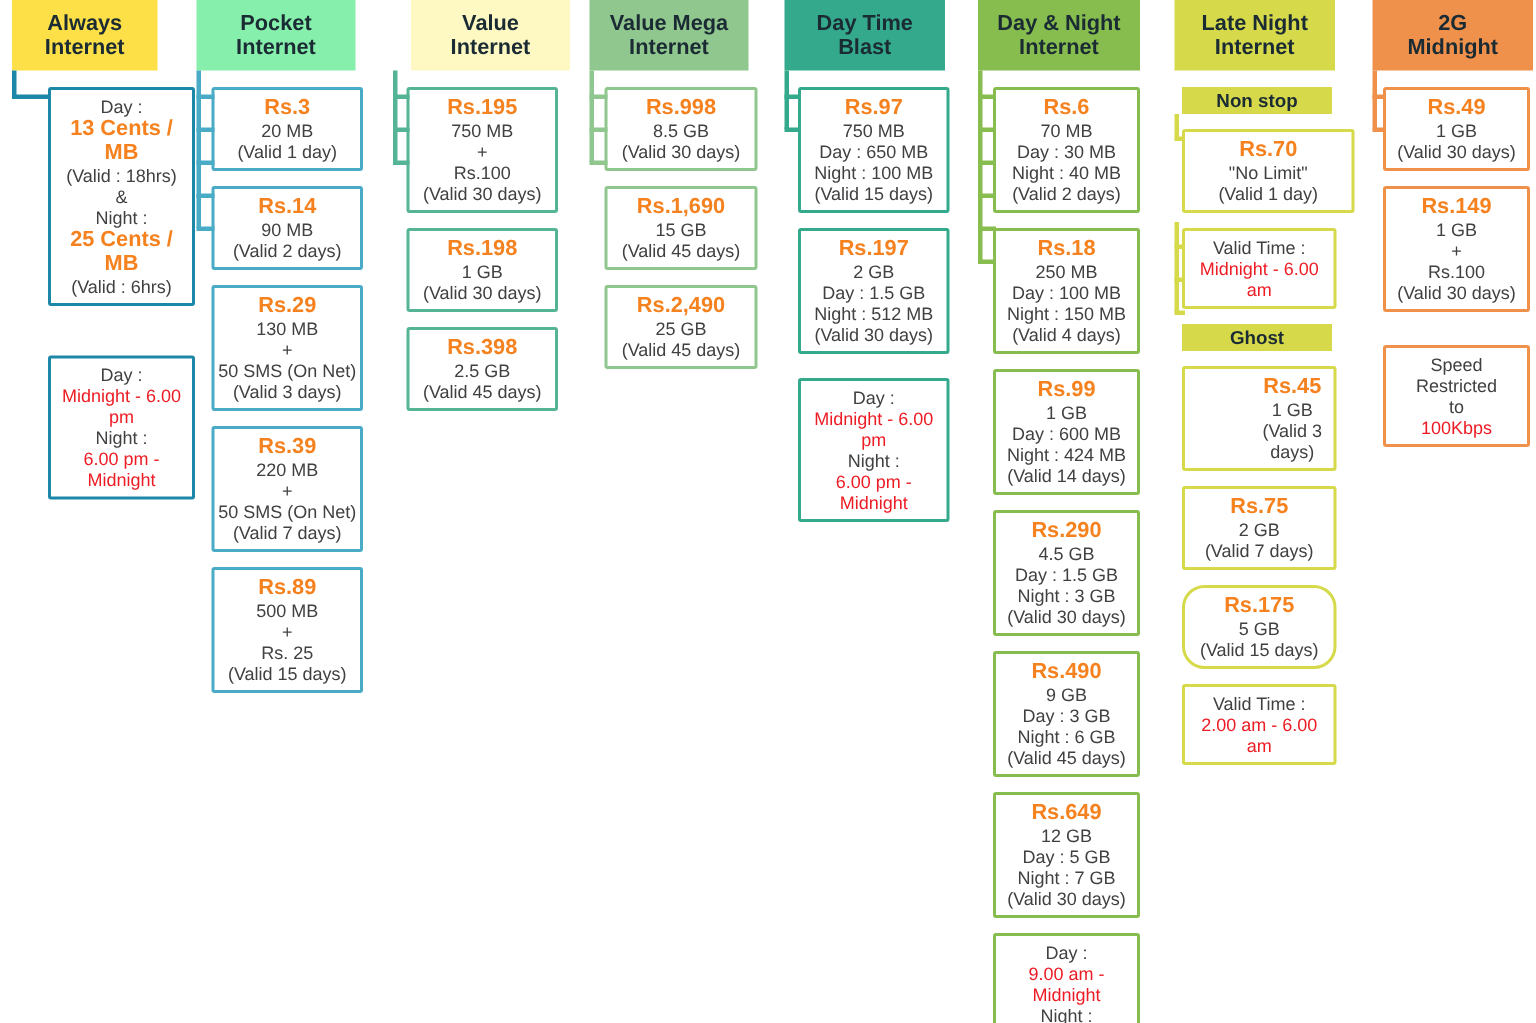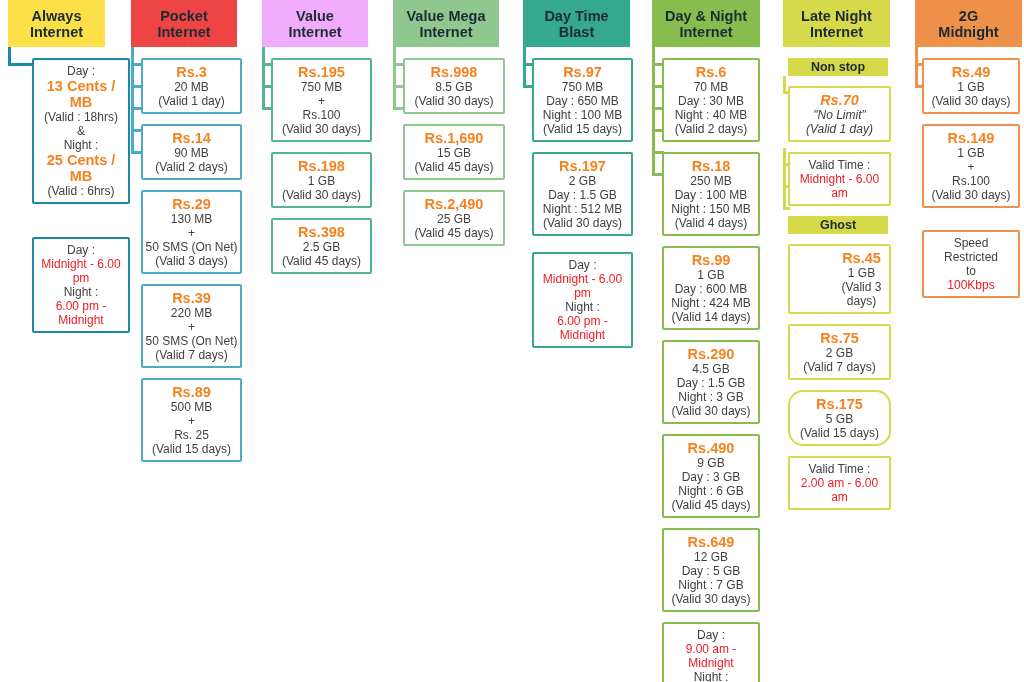--- a/index.html
+++ b/index.html
@@ -55,21 +55,21 @@
       <div class="card note" style="width: 98px; margin-left: 24px; border-color: rgb(29, 135, 168);">
         <div class="line">Day :</div>
         <div class="line r">Midnight - 6.00 pm</div>
         <div class="line">Night :</div>
         <div class="line r">6.00 pm - Midnight</div>
       </div>
       <div class="stub" style="left: 0px; top: 62.5px; width: 26px; height: 3px; background: rgb(29, 135, 168);"></div>
       <div class="vline" style="left: 0px; top: 47px; width: 3px; height: 17px; background: rgb(29, 135, 168);"></div>
     </div>
     <div class="column col-2" style="left: 131px; width: 111px;">
-      <div class="col-header" style="width: 106px; background: #ef4444;"><span>Pocket
+      <div class="col-header" style="width: 106px; background: #86efac;"><span>Pocket
 Internet</span></div>
       <div class="card" style="width: 101px; margin-left: 10px; border-color: rgb(74, 171, 199);">
         <div class="line p">Rs.3</div>
         <div class="line">20 MB</div>
         <div class="line">(Valid 1 day)</div>
       </div>
       <div class="card" style="width: 101px; margin-left: 10px; border-color: rgb(74, 171, 199);">
         <div class="line p">Rs.14</div>
         <div class="line">90 MB</div>
         <div class="line">(Valid 2 days)</div>
@@ -96,21 +96,21 @@
         <div class="line">(Valid 15 days)</div>
       </div>
       <div class="stub" style="left: 0px; top: 62.5px; width: 12px; height: 3px; background: rgb(74, 171, 199);"></div>
       <div class="stub" style="left: 0px; top: 84.5px; width: 12px; height: 3px; background: rgb(74, 171, 199);"></div>
       <div class="stub" style="left: 0px; top: 106.5px; width: 12px; height: 3px; background: rgb(74, 171, 199);"></div>
       <div class="stub" style="left: 0px; top: 128.5px; width: 12px; height: 3px; background: rgb(74, 171, 199);"></div>
       <div class="stub" style="left: 0px; top: 150.5px; width: 12px; height: 3px; background: rgb(74, 171, 199);"></div>
       <div class="vline" style="left: 0px; top: 47px; width: 3px; height: 105px; background: rgb(74, 171, 199);"></div>
     </div>
     <div class="column col-3" style="left: 262px; width: 110px;">
-      <div class="col-header" style="width: 106px; background: #f0abfc;"><span>Value
+      <div class="col-header" style="width: 106px; background: #fef9c3; margin-left: 12px;"><span>Value
 Internet</span></div>
       <div class="card" style="width: 101px; margin-left: 9px; border-color: rgb(85, 180, 149);">
         <div class="line p">Rs.195</div>
         <div class="line">750 MB</div>
         <div class="line">+</div>
         <div class="line">Rs.100</div>
         <div class="line">(Valid 30 days)</div>
       </div>
       <div class="card" style="width: 101px; margin-left: 9px; border-color: rgb(85, 180, 149);">
         <div class="line p">Rs.198</div>
@@ -234,21 +234,21 @@
       <div class="stub" style="left: 0px; top: 150.5px; width: 12px; height: 3px; background: rgb(134, 189, 78);"></div>
       <div class="stub" style="left: 0px; top: 172.5px; width: 12px; height: 3px; background: rgb(134, 189, 78);"></div>
       <div class="vline" style="left: 0px; top: 47px; width: 3px; height: 127px; background: rgb(134, 189, 78);"></div>
     </div>
     <div class="column col-7" style="left: 783px; width: 108px;">
       <div class="col-header" style="width: 107px; background: rgb(214, 218, 74);"><span>Late Night
 Internet</span></div>
       <div class="bar" style="width: 100px; margin-left: 5px; background: rgb(214, 218, 74);">
         <span>Non stop</span>
       </div>
-      <div class="card" style="width: 103px; margin-left: 5px; border-color: rgb(214, 218, 74); font-style: italic;">
+      <div class="card" style="width: 115px; margin-left: 5px; border-color: rgb(214, 218, 74);">
         <div class="line p">Rs.70</div>
         <div class="line">"No Limit"</div>
         <div class="line">(Valid 1 day)</div>
       </div>
       <div class="card note" style="width: 103px; margin-left: 5px; border-color: rgb(214, 218, 74);">
         <div class="line">Valid Time :</div>
         <div class="line r">Midnight - 6.00 am</div>
       </div>
       <div class="bar" style="width: 100px; margin-left: 5px; background: rgb(214, 218, 74);">
         <span>Ghost</span>

